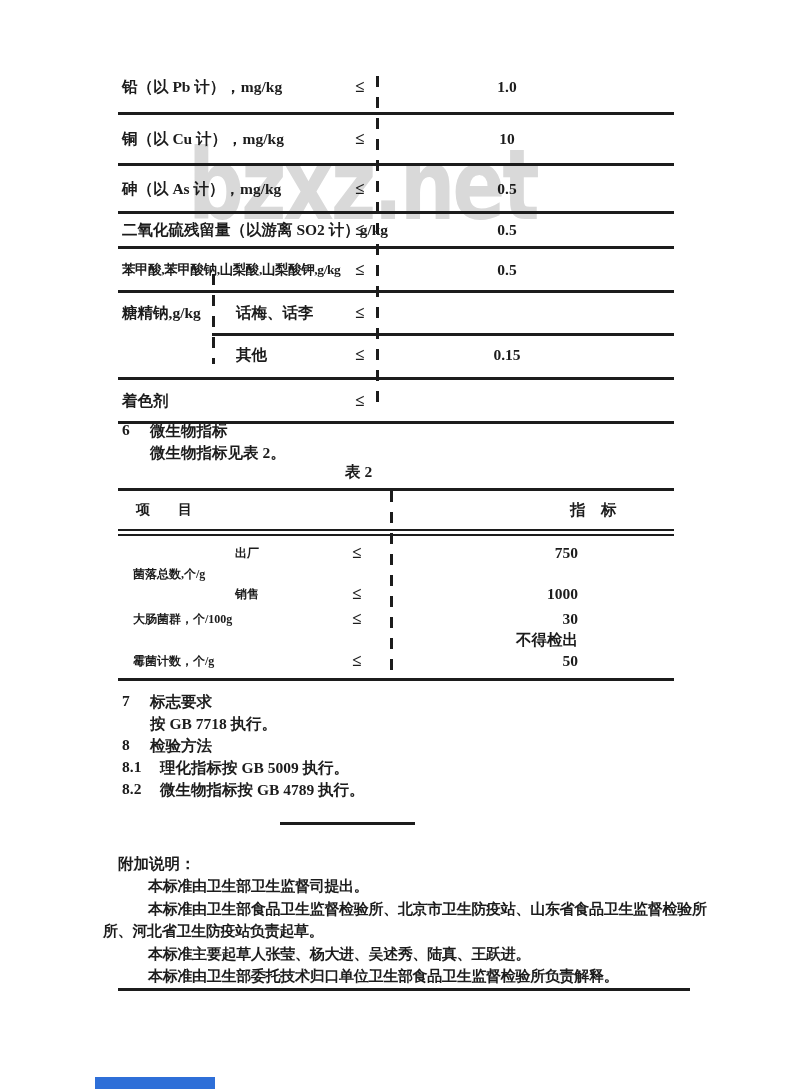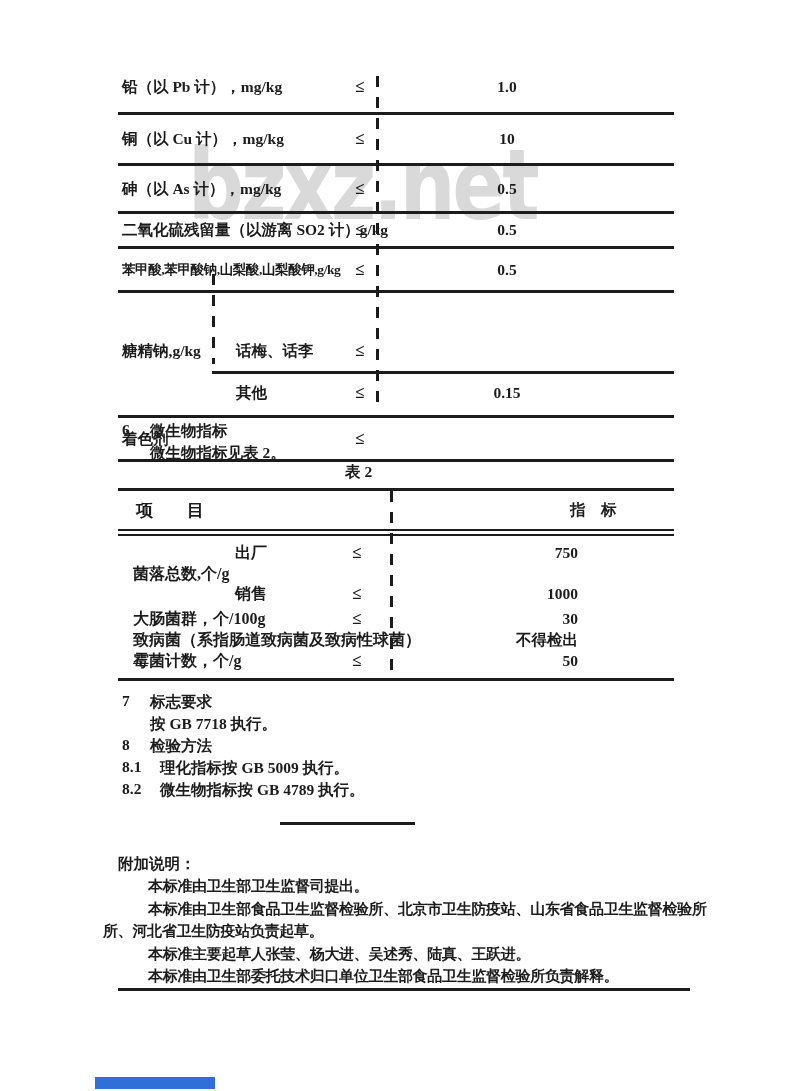--- a/index.html
+++ b/index.html
@@ -15,38 +15,38 @@
     position:absolute;left:188px;top:128px;
     font-family:"DejaVu Sans","Liberation Sans",sans-serif;
     font-weight:bold;font-size:98px;letter-spacing:-4px;color:#d9d9d9;
     transform:scaleX(0.80);transform-origin:left top;
     z-index:0;user-select:none;
   }
   .fg{position:relative;z-index:1;}
   
   .t1{position:absolute;left:118px;top:62px;width:556px;}
   .t1row{position:relative;border-bottom:3px solid #1c1c1c;text-decoration:underline;}
-  .t1row.nob{border-bottom:none;margin-top:38px;}
+  .t1row.nob{border-bottom:none;}
   .lbl{position:absolute;left:4px;top:50%;transform:translateY(-50%);font-size:15.5px;white-space:nowrap;}
   .lbl.tight{font-size:13.5px;letter-spacing:-0.4px;}
   .sublbl{position:absolute;left:118px;top:50%;transform:translateY(-50%);font-size:15.5px;white-space:nowrap;}
   .leq{position:absolute;left:237px;top:50%;transform:translateY(-50%);font-size:17px;}
   .val{position:absolute;left:264px;width:250px;text-align:center;top:50%;transform:translateY(-50%);font-size:15.5px;white-space:nowrap;}
   .vdash{position:absolute;width:3px;background:repeating-linear-gradient(to bottom,#1c1c1c 0 11px,transparent 11px 21px);}
   .subline{position:absolute;left:94px;right:0;bottom:-3px;height:3px;background:#1c1c1c;}
   
   .txt{position:absolute;font-size:15.5px;white-space:nowrap;}
   .small{font-size:15px;letter-spacing:-0.3px;}
   
   .t2{position:absolute;left:118px;top:488px;width:556px;height:187px;border-top:3px solid #1c1c1c;border-bottom:3px solid #1c1c1c;}
   .t2hdr{position:relative;height:38px;border-bottom:2.5px solid #1c1c1c;}
   .t2hdr:after{content:"";position:absolute;left:0;right:0;bottom:-7px;height:2.5px;background:#1c1c1c;}
-  .hitem{position:absolute;left:18px;top:50%;transform:translateY(-50%);font-size:17px;white-space:nowrap;}
+  .hitem{position:absolute;left:18px;top:50%;transform:translateY(-50%);font-size:14px;white-space:nowrap;}
   .hind{position:absolute;left:452px;top:50%;transform:translateY(-50%);font-size:15.5px;white-space:nowrap;}
-  .t2cell{position:absolute;transform:translateY(-50%);font-size:16px;white-space:nowrap;}
+  .t2cell{position:absolute;transform:translateY(-50%);font-size:12px;white-space:nowrap;}
   .t2leq{position:absolute;left:234px;transform:translateY(-50%);font-size:17px;}
   .t2val{position:absolute;left:300px;width:160px;text-align:right;transform:translateY(-50%);font-size:15.5px;white-space:nowrap;}
   
   .rule{position:absolute;background:#1c1c1c;}
   .bluebar{position:absolute;left:95px;top:1077px;width:120px;height:12px;background:#2e6fd8;}
 </style>
 </head>
 <body>
 
 <div class="page">
@@ -127,21 +127,20 @@
       <span class="t2cell" style="left:15px;top:83px">菌落总数,个/g</span>
 
       <span class="t2cell" style="left:117px;top:103px">销售</span>
       <span class="t2leq" style="top:103px">≤</span>
       <span class="t2val" style="top:103px">1000</span>
 
       <span class="t2cell" style="left:15px;top:128px">大肠菌群，个/100g</span>
       <span class="t2leq" style="top:128px">≤</span>
       <span class="t2val" style="top:128px">30</span>
 
-      <span class="t2cell" style="left:15px;top:149px">致病菌（系指肠道致病菌及致病性球菌）</span>
       <span class="t2val" style="top:149px">不得检出</span>
 
       <span class="t2cell" style="left:15px;top:170px">霉菌计数，个/g</span>
       <span class="t2leq" style="top:170px">≤</span>
       <span class="t2val" style="top:170px">50</span>
 
       <div class="vdash" style="left:272px;top:0;height:187px;"></div>
     </div>
 
     <span class="txt" style="left:122px;top:692px">7</span>

